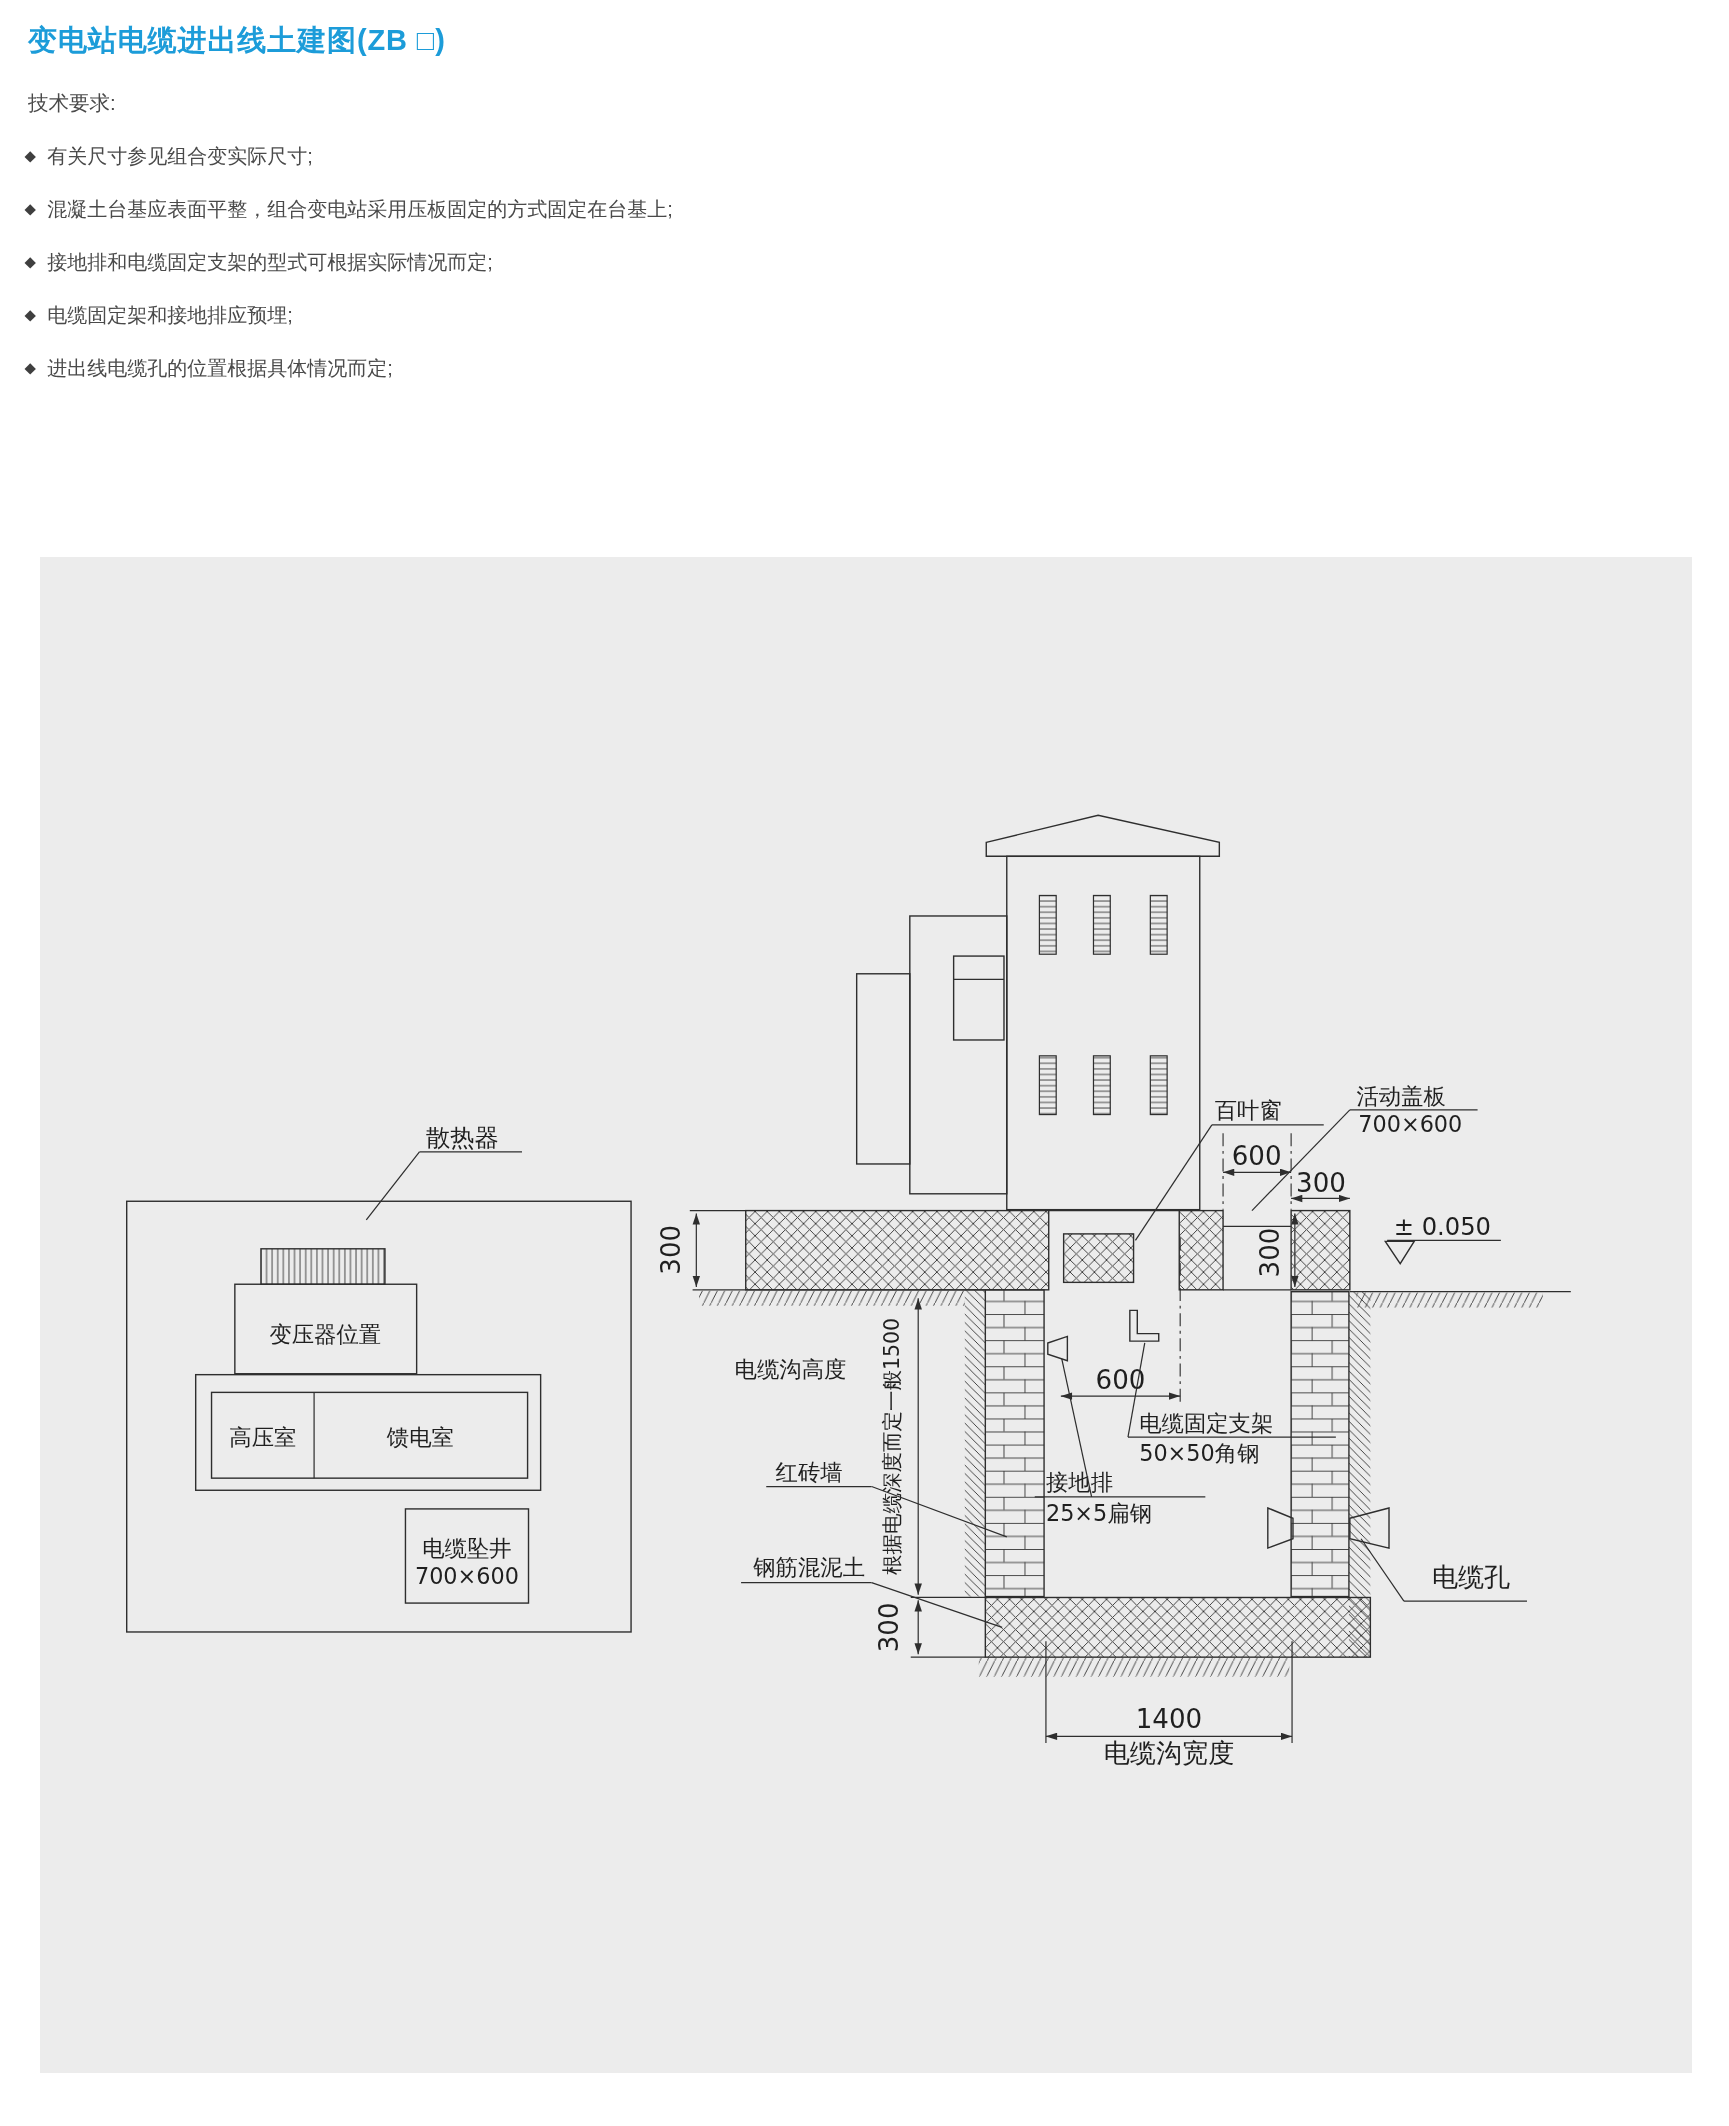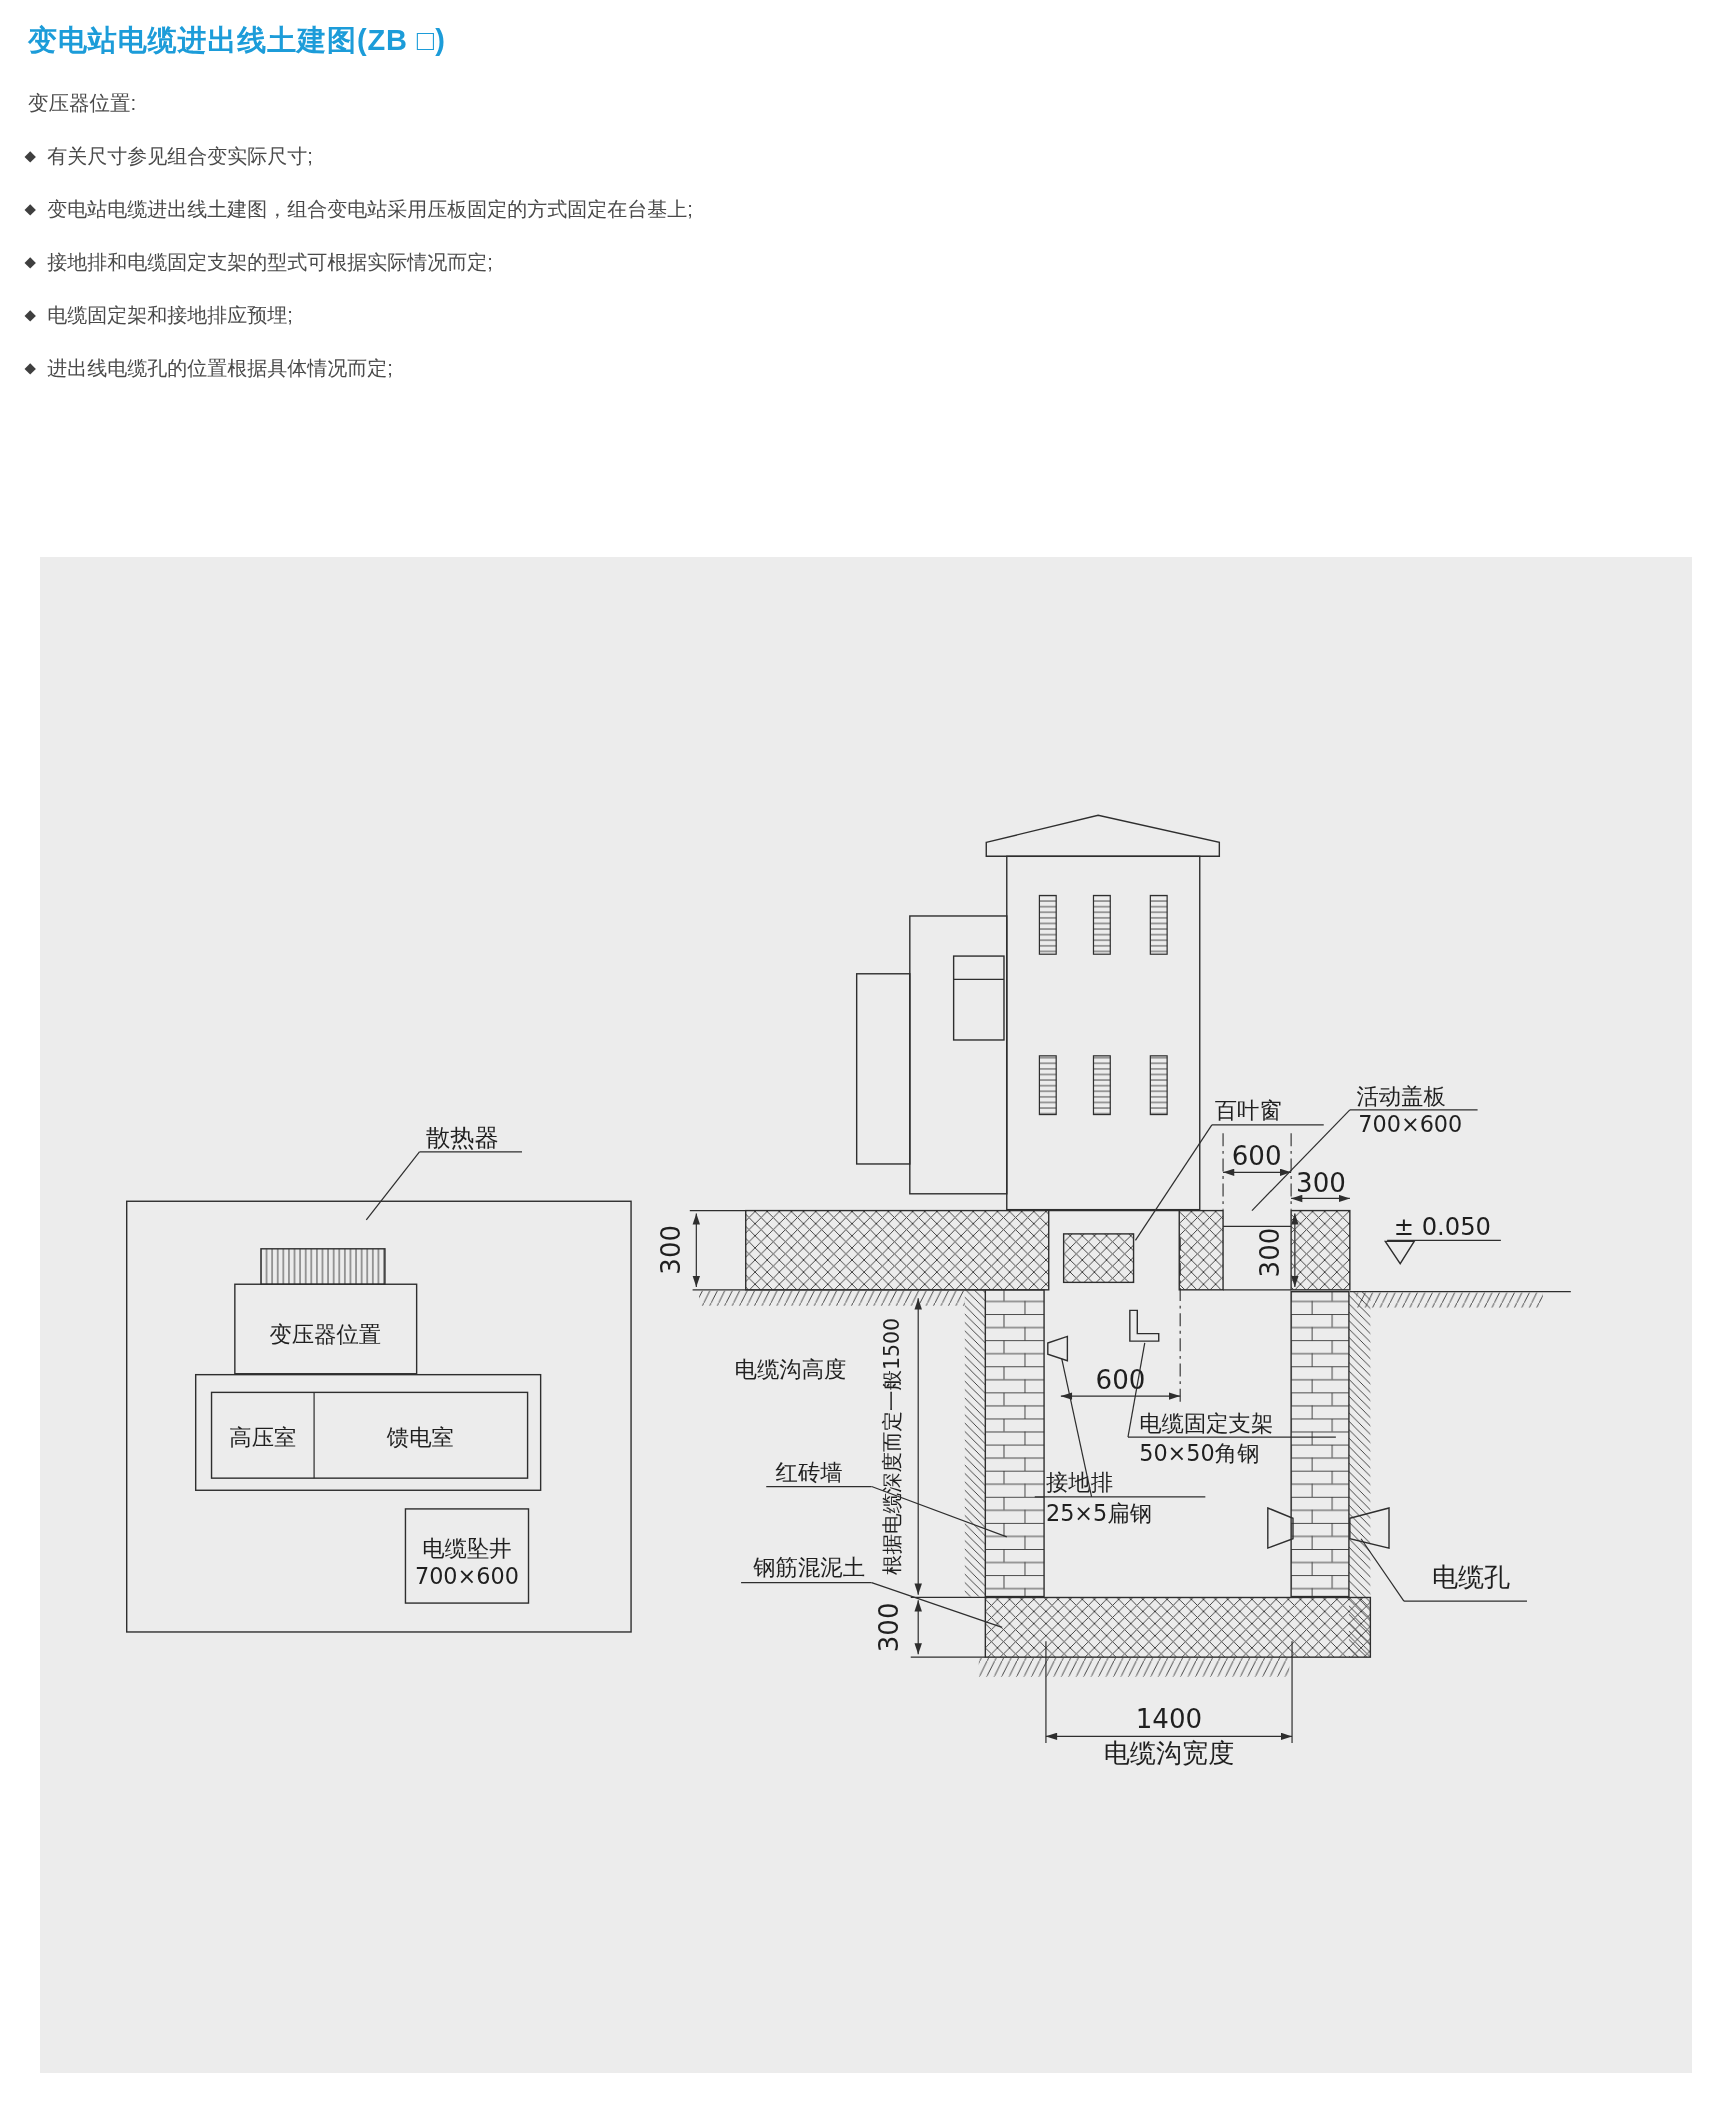--- a/index.html
+++ b/index.html
@@ -25,24 +25,24 @@
   .ln{stroke:#2e2e2e;stroke-width:1.3;fill:none;}
   .dd{stroke:#2e2e2e;stroke-width:1.2;stroke-dasharray:14 5 3 5;fill:none;}
   .dim{stroke:#2e2e2e;stroke-width:1.3;marker-start:url(#mas);marker-end:url(#mae);}
 </style>
 </head>
 <body>
 
 <div class="page">
 
   <div class="title">变电站电缆进出线土建图(ZB □)</div>
-  <div class="req-heading">变压器位置:</div>
+  <div class="req-heading">技术要求:</div>
 
   <div class="bullet" style="top:143px;"><span class="diamond"></span><span>有关尺寸参见组合变实际尺寸;</span></div>
-  <div class="bullet" style="top:196px;"><span class="diamond"></span><span>变电站电缆进出线土建图，组合变电站采用压板固定的方式固定在台基上;</span></div>
+  <div class="bullet" style="top:196px;"><span class="diamond"></span><span>混凝土台基应表面平整，组合变电站采用压板固定的方式固定在台基上;</span></div>
   <div class="bullet" style="top:249px;"><span class="diamond"></span><span>接地排和电缆固定支架的型式可根据实际情况而定;</span></div>
   <div class="bullet" style="top:302px;"><span class="diamond"></span><span>电缆固定架和接地排应预埋;</span></div>
   <div class="bullet" style="top:355px;"><span class="diamond"></span><span>进出线电缆孔的位置根据具体情况而定;</span></div>
 
   <div class="panel">
     <svg width="1652" height="1516" viewBox="0 0 1772 1626">
       <defs>
         <pattern id="xh" width="13" height="13" patternUnits="userSpaceOnUse">
           <path d="M0 13 L13 0 M0 0 L13 13" stroke="#3a3a3a" stroke-width="1" fill="none"></path>
         </pattern>

